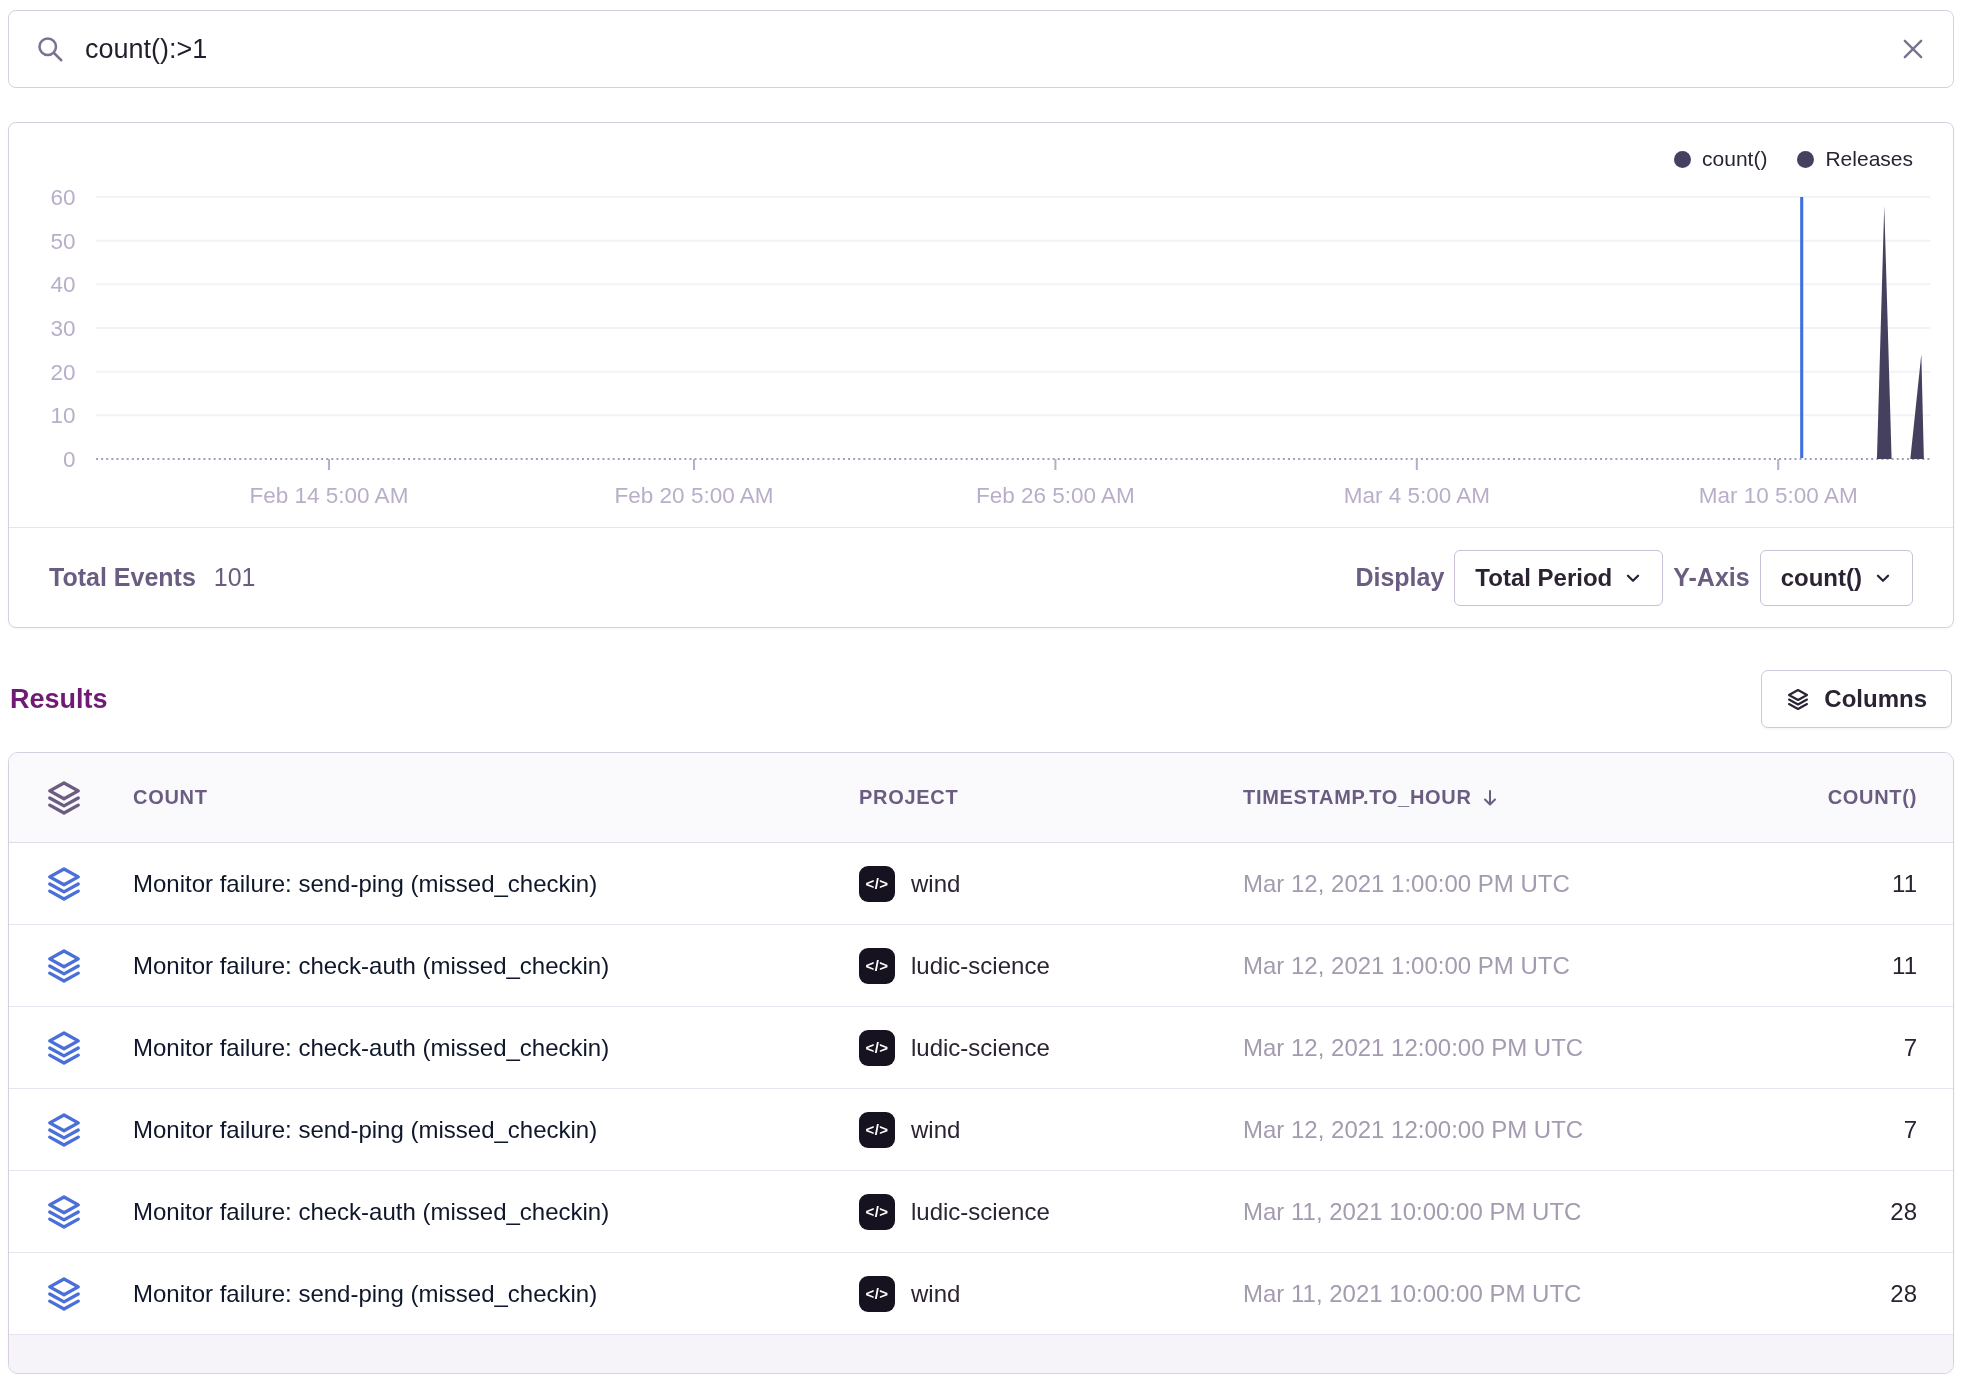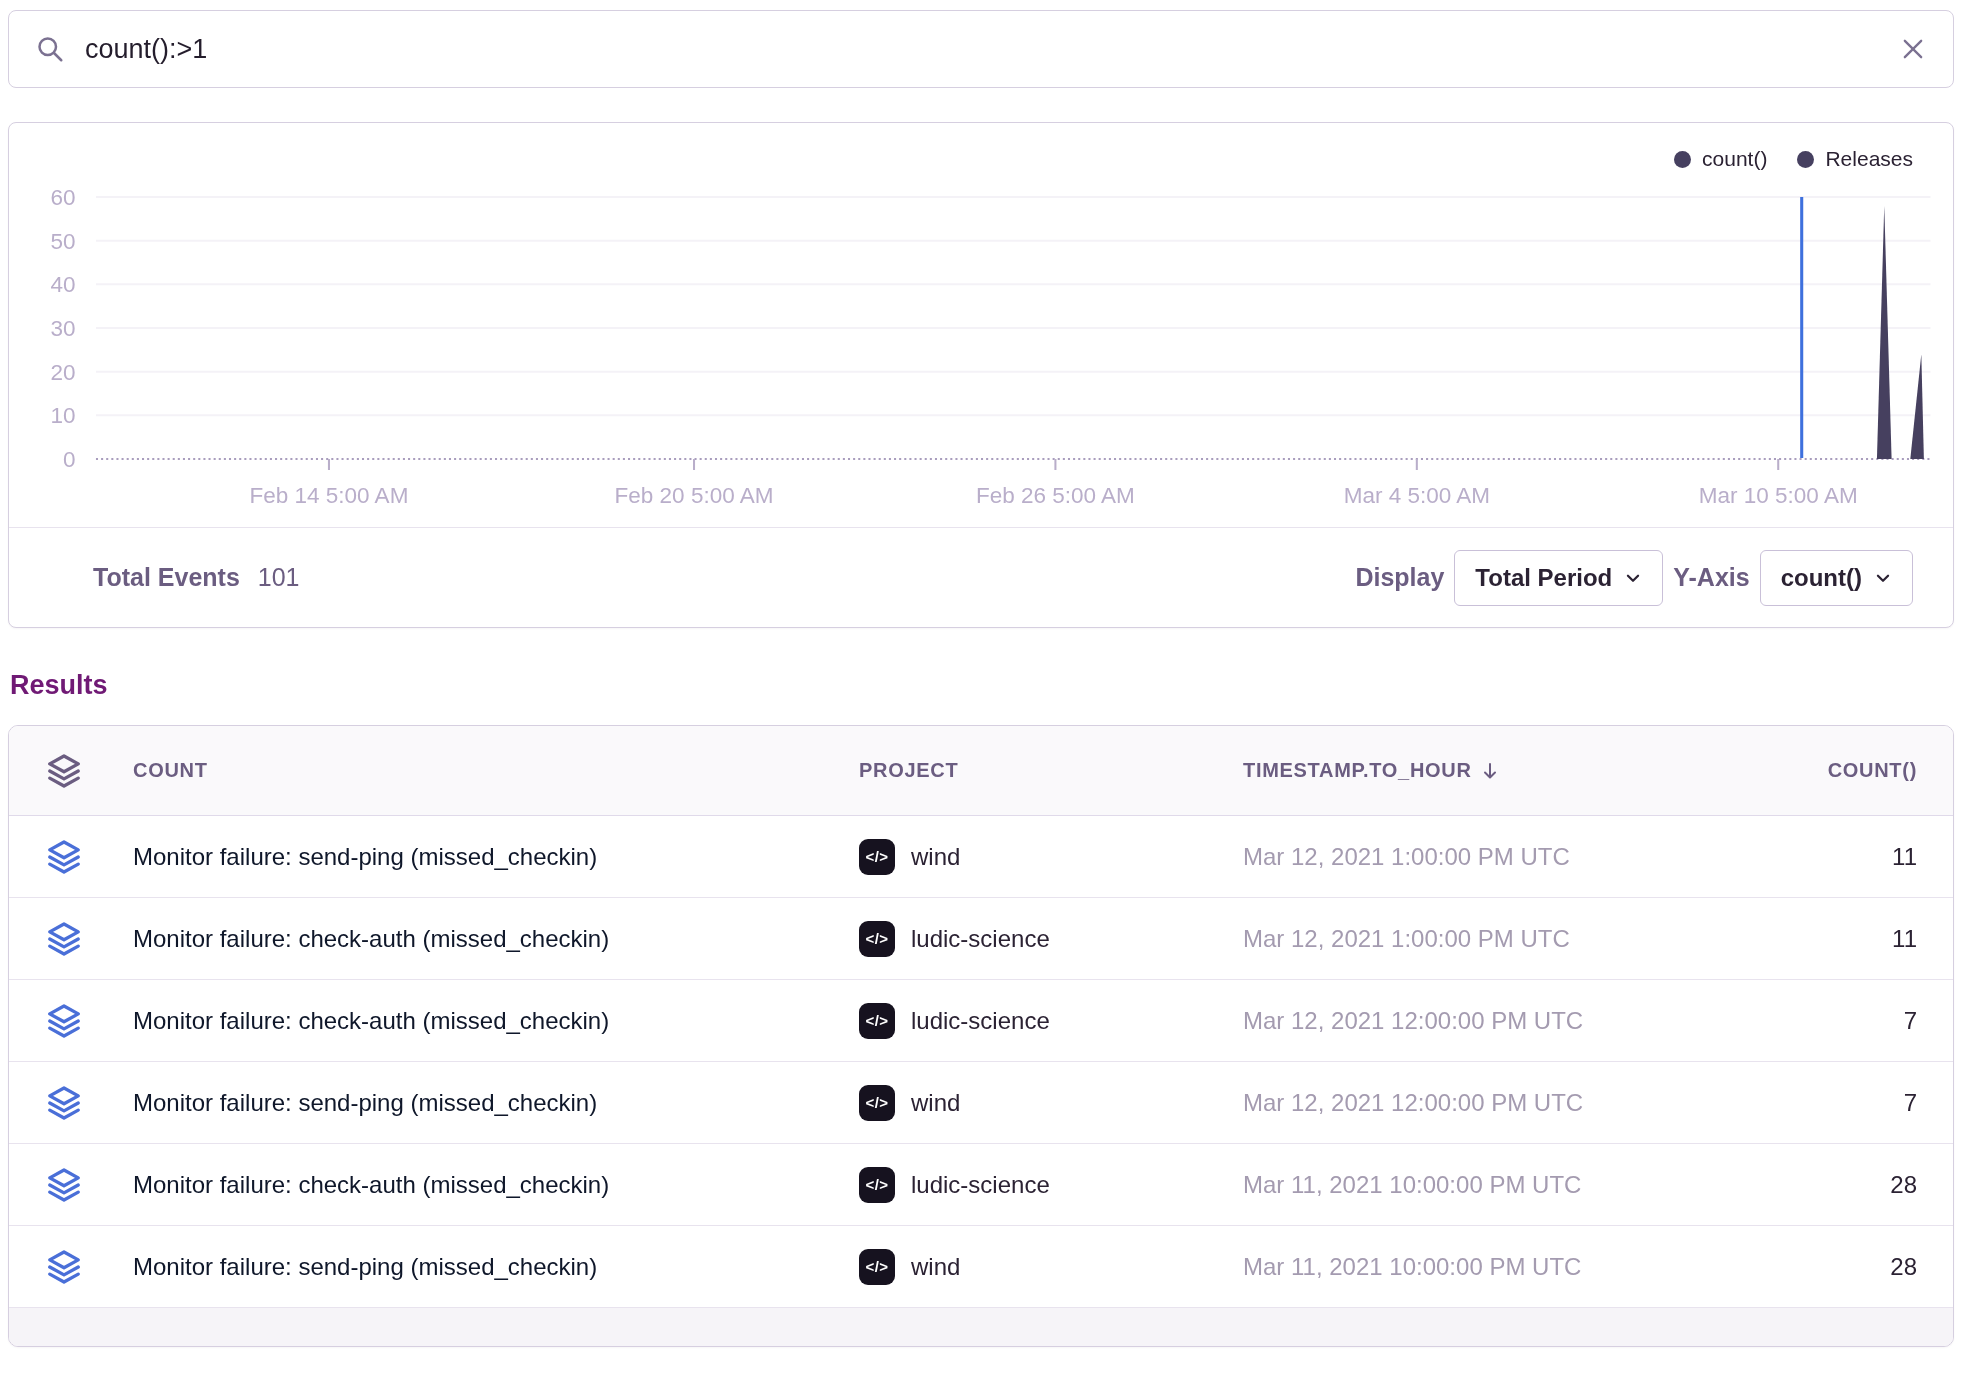--- a/index.html
+++ b/index.html
@@ -20,21 +20,21 @@
     border-radius:8px; background:#fff; box-shadow:0 1px 2px rgba(43,34,51,0.04); }
   .legend { position:absolute; top:24px; right:40px; display:flex; gap:30px; z-index:2; }
   .legend-item { display:flex; align-items:center; gap:11px; font-size:21px;
     font-weight:500; color:#2b2233; cursor:pointer; }
   .legend-dot { width:17px; height:17px; border-radius:50%; background:#464060; }
   .chart-svg { display:block; width:100%; height:368px; margin-top:36px; }
   .chart-svg text { font-family:"Liberation Sans", sans-serif; }
   .chart-footer { display:flex; align-items:center; justify-content:space-between;
     border-top:1.5px solid #e8e3ee; height:100px; padding:0 40px; }
   .cf-left { display:flex; align-items:baseline; gap:18px; }
-  .te-label { font-size:25px; font-weight:700; color:#6b5d81;margin-left:44px; }
+  .te-label { font-size:25px; font-weight:700; color:#6b5d81; }
   .te-value { font-size:25px; color:#6b5d81; }
   .cf-right { display:flex; align-items:center; gap:10px; }
   .dd-label { font-size:25px; font-weight:700; color:#6b5d81; }
   .dd-btn { display:flex; align-items:center; gap:12px; height:56px; padding:0 20px;
     border:1.5px solid #c9c0d8; border-radius:6px; background:#fff; font-size:24px;
     font-weight:600; color:#2b2233; cursor:pointer; min-width:150px; justify-content:center; }
   .chev { width:18px; height:18px; color:#2b2233; }
 
   
   .results-row { display:flex; align-items:center; justify-content:space-between;
@@ -149,20 +149,28 @@
               <path d="M3.5 6 L8 10.5 L12.5 6"></path>
             </svg>
         </div>
       </div>
     </div>
   </div>
 
   <div class="results-row">
     <div class="results-heading">Results</div>
     <div class="btn-group">
+      <div class="btn">
+        <svg viewBox="0 0 24 24" fill="none" stroke="currentColor" stroke-width="2.1" stroke-linecap="round" stroke-linejoin="round">
+          <path d="M12 3 L21 8 L12 13 L3 8 Z"></path>
+            <path d="M3 12.5 L12 17.5 L21 12.5"></path>
+            <path d="M3 17 L12 22 L21 17"></path>
+        </svg>
+        <span>Columns</span>
+      </div>
     </div>
   </div>
 
   <div class="table-card">
     <div class="t-grid t-header">
       <div class="hcell">
         <svg class="stack-icon stack-gray" viewBox="0 0 24 24" fill="none" stroke="currentColor" stroke-width="2.1" stroke-linecap="round" stroke-linejoin="round">
           <path d="M12 2.5 L21 7.5 L12 12.5 L3 7.5 Z"></path>
             <path d="M3 12 L12 17 L21 12"></path>
             <path d="M3 16.5 L12 21.5 L21 16.5"></path>

